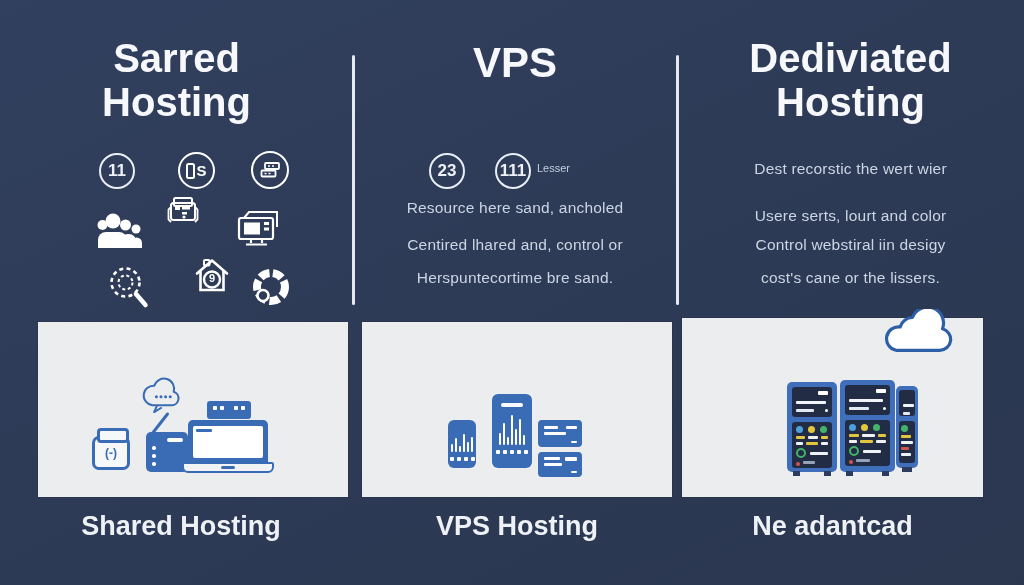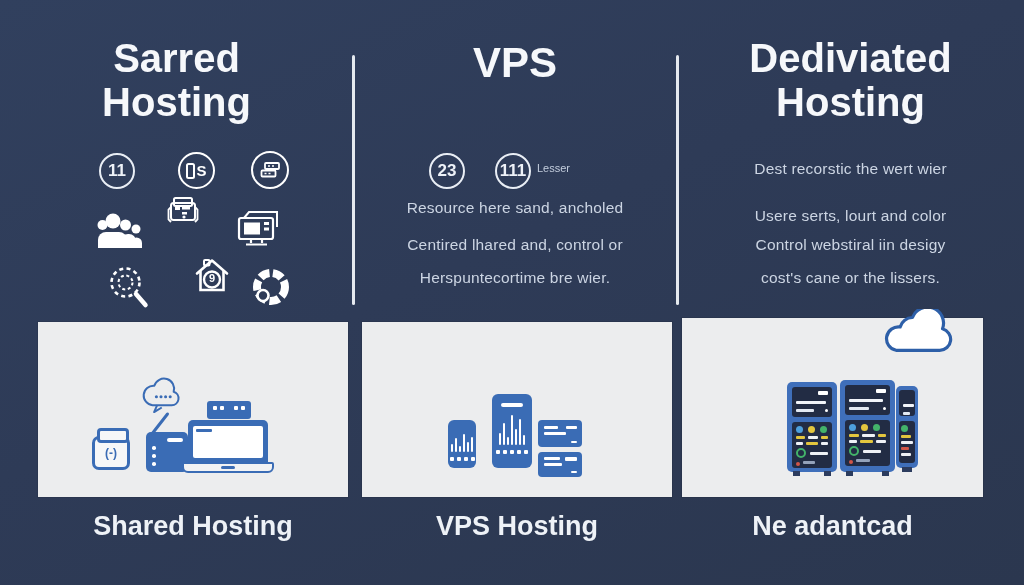--- a/index.html
+++ b/index.html
@@ -61,21 +61,21 @@
   
   .panel { position:absolute; background:#ecedee; box-shadow:0 0 0 1px rgba(0,0,0,0.08); }
   #panel-shared    { left:38px;  top:322px; width:310px; height:175px; }
   #panel-vps       { left:362px; top:322px; width:310px; height:175px; }
   #panel-dedicated { left:682px; top:318px; width:301px; height:179px; }
 
   .caption {
     position:absolute; top:511px; text-align:center;
     font-size:27px; font-weight:bold; color:#eef2f7;
   }
-  #caption-shared    { left:38px;  width:310px; }
+  #caption-shared    { left:26px;  width:310px; }
   #caption-vps       { left:362px; width:310px; }
   #caption-dedicated { left:682px; width:301px; }
 
   
   .jar {
     position:absolute; left:54px; top:114px; width:38px; height:34px;
     background:#f6f7f8; border:3px solid #3a6cb5; border-radius:7px;
     display:flex; align-items:center; justify-content:center;
   }
   .jar::before {
@@ -264,21 +264,21 @@
     <div class="num-badge" style="left:76px; top:153px;">
       <span>23</span>
     </div>
     <div class="num-badge" style="left:142px; top:153px;">
       <span>111</span>
     </div>
     <div class="badge-label" style="left:184px; top:162px;">Lesser</div>
 
     <div class="body-line" style="top:236px;">Centired lhared and, control or</div>
     <div class="body-line" style="top:199px;">Resource here sand, ancholed</div>
-    <div class="body-line" style="top:269px;">Herspuntecortime bre wier.</div>
+    <div class="body-line" style="top:269px;">Herspuntecortime bre sand.</div>
   </div>
 
   <div class="col" id="col-dedicated">
     <div class="col-title">
       <div>Dediviated</div>
       <div>Hosting</div>
     </div>
     <div class="body-line" style="top:160px;">Dest recorstic the wert wier</div>
     <div class="body-line" style="top:199px;margin-top:8px;">Usere serts, lourt and color</div>
     <div class="body-line" style="top:236px;">Control webstiral iin desigy</div>

